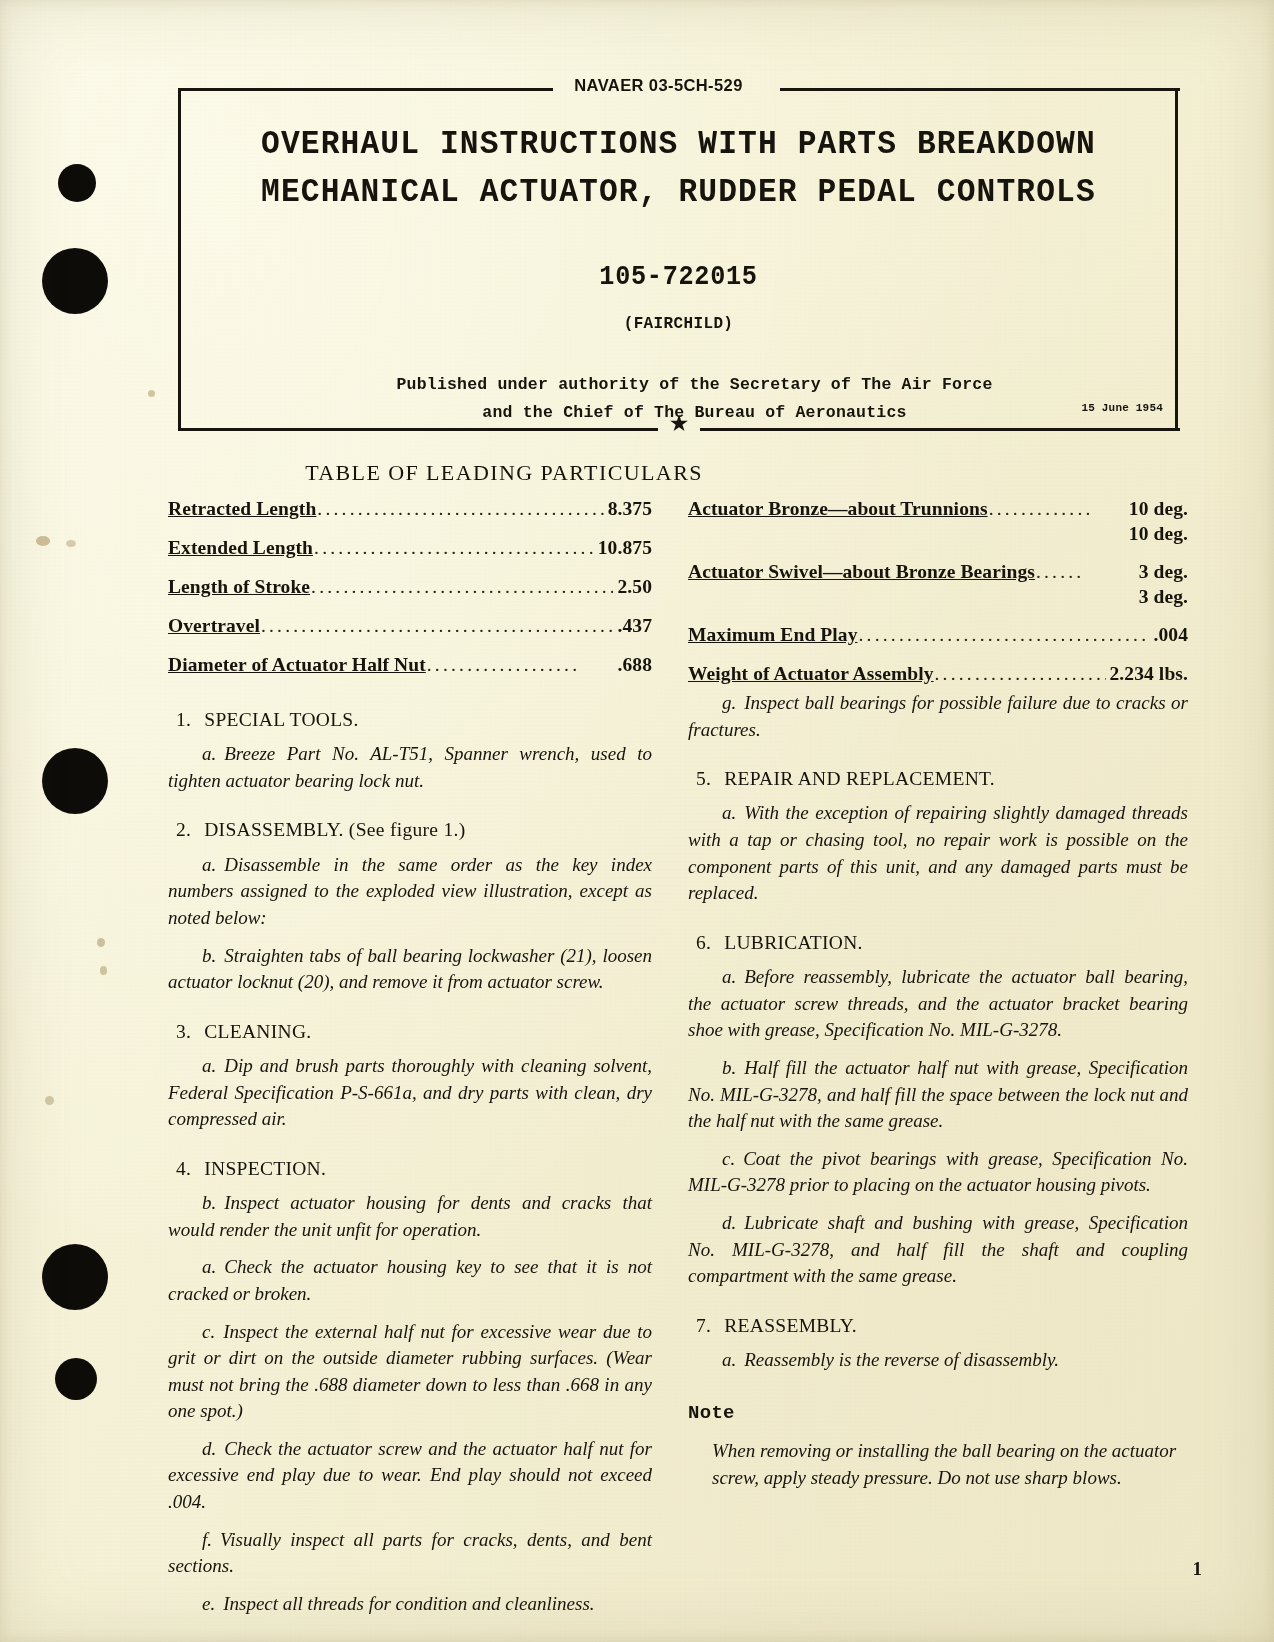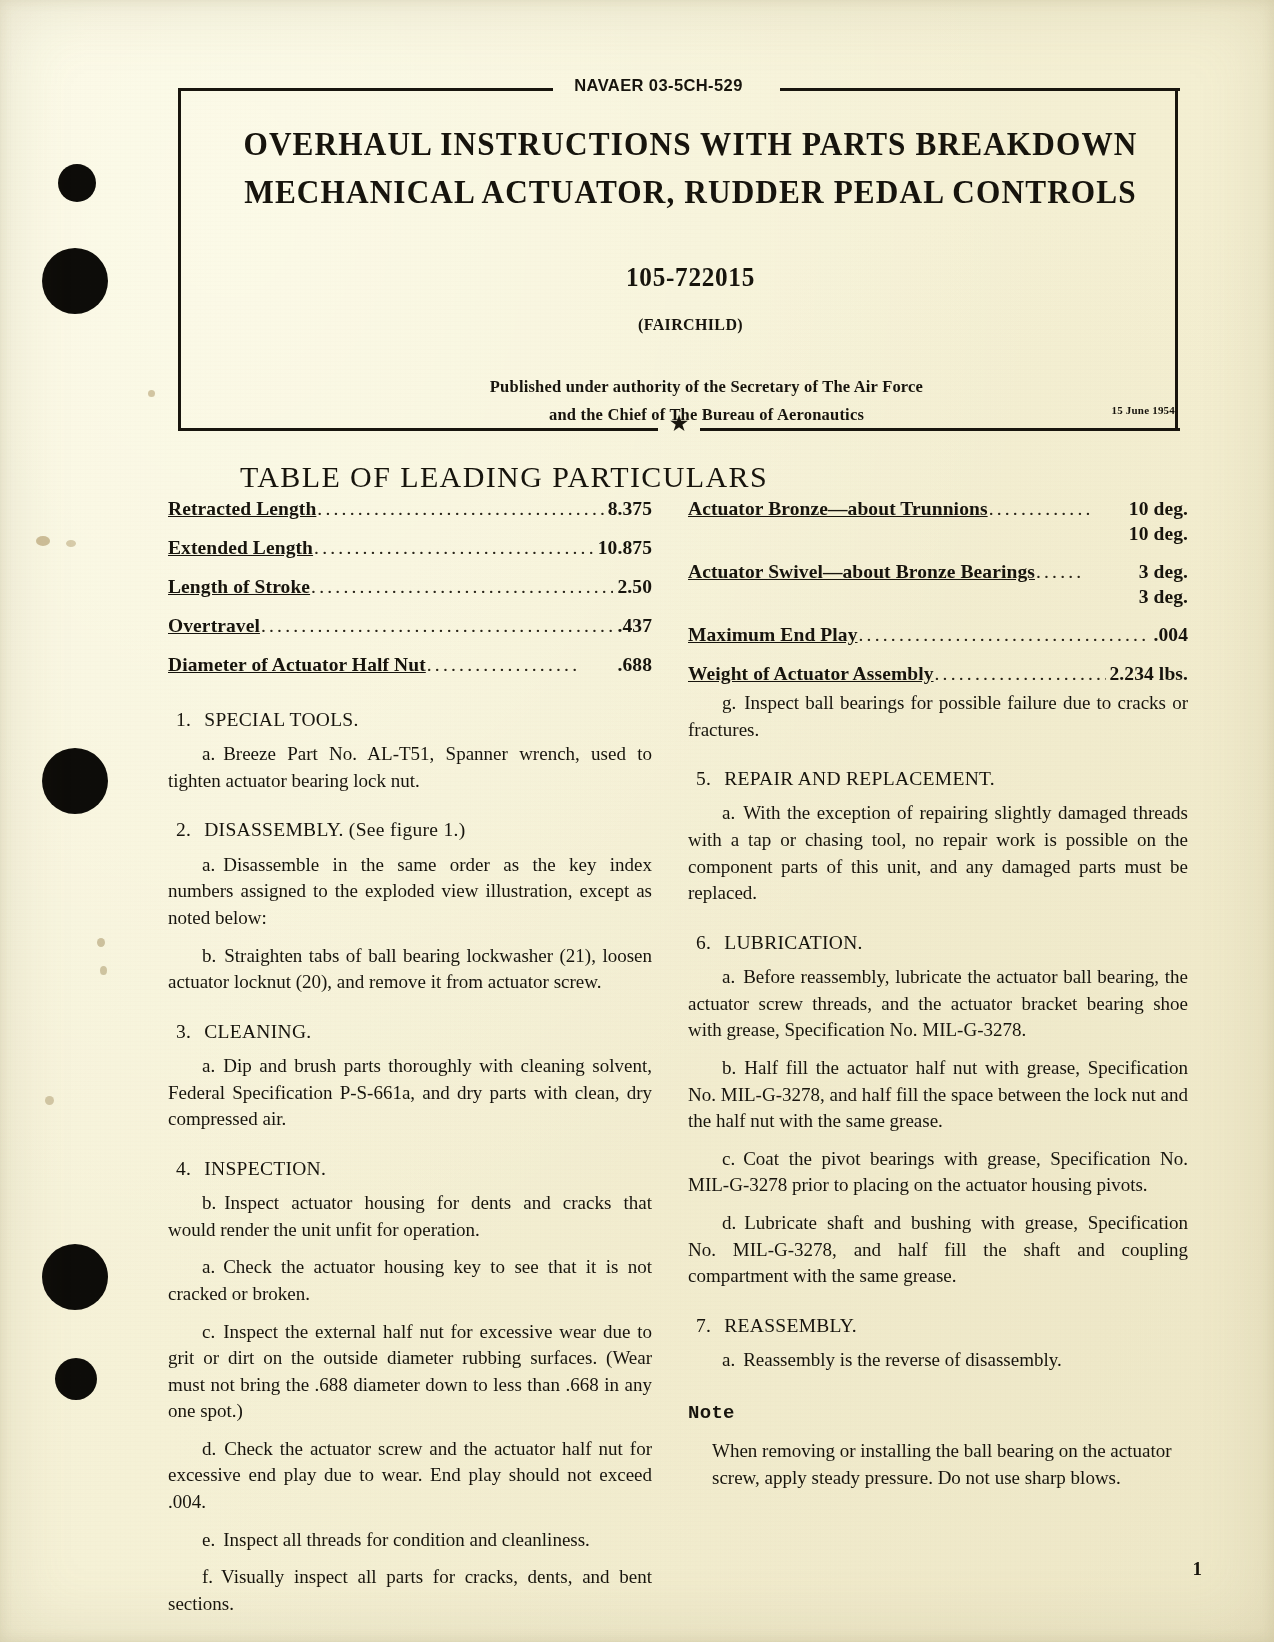--- a/index.html
+++ b/index.html
@@ -86,25 +86,25 @@
     top: 88px;
     width: 1000px;
     height: 340px;
     border-left: 3px solid #18150e;
     border-right: 3px solid #18150e;
     box-sizing: border-box;
   }
 
   .title-block {
     position: absolute;
-    left: 190px;
+    left: 178px;
     top: 120px;
     width: 1001px;
     text-align: center;
-    font-family: Liberation Serif, serif;
+    font-family: Liberation Mono, monospace;
   }
   .title-line {
     font-weight: bold;
     font-size: 34px;
     letter-spacing: 1.2px;
     line-height: 1.42;
     transform: scaleX(0.92);
     transform-origin: center;
     white-space: nowrap;
   }
@@ -171,21 +171,21 @@
     color: #18150e;
   }
 
   
   .tlp-title {
     position: absolute;
     left: 0;
     top: 460px;
     width: 1008px;
     text-align: center;
-    font-size: 30px;
+    font-size: 22px;
     letter-spacing: 1.4px;
     font-family: "Liberation Serif", "DejaVu Serif", serif;
   }
 
   .tlp {
     position: absolute;
     top: 498px;
     font-size: 19.5px;
     font-weight: bold;
     letter-spacing: .1px;
@@ -238,20 +238,21 @@
     text-align: left;
     text-indent: 8px;
   }
   .sec-head .num { margin-right: 13px; }
   .sec-head:first-child { margin-top: 16px; }
 
   .para {
     margin: 0 0 11px 0;
     text-indent: 34px;
     hyphens: auto;
+    font-style: italic;
   }
   .para .ltr {
     font-weight: normal;
     margin-right: 8px;
   }
 
   .note-head {
     text-align: left;
     font-family: Liberation Mono, monospace;
     font-weight: bold;
@@ -386,22 +387,22 @@
       <div class="sec-head"><span class="num">2.</span><span>DISASSEMBLY.  (See figure 1.)</span></div>
       <p class="para"><span class="ltr">a.</span><span>Disassemble in the same order as the key index numbers assigned to the exploded view illustration, except as noted below:</span></p>
       <p class="para"><span class="ltr">b.</span><span>Straighten tabs of ball bearing lockwasher (21), loosen actuator locknut (20), and remove it from actuator screw.</span></p>
       <div class="sec-head"><span class="num">3.</span><span>CLEANING.</span></div>
       <p class="para"><span class="ltr">a.</span><span>Dip and brush parts thoroughly with cleaning solvent, Federal Specification P-S-661a, and dry parts with clean, dry compressed air.</span></p>
       <div class="sec-head"><span class="num">4.</span><span>INSPECTION.</span></div>
       <p class="para"><span class="ltr">b.</span><span>Inspect actuator housing for dents and cracks that would render the unit unfit for operation.</span></p>
       <p class="para"><span class="ltr">a.</span><span>Check the actuator housing key to see that it is not cracked or broken.</span></p>
       <p class="para"><span class="ltr">c.</span><span>Inspect the external half nut for excessive wear due to grit or dirt on the outside diameter rubbing surfaces.  (Wear must not bring the .688 diameter down to less than .668 in any one spot.)</span></p>
       <p class="para"><span class="ltr">d.</span><span>Check the actuator screw and the actuator half nut for excessive end play due to wear.  End play should not exceed .004.</span></p>
+      <p class="para"><span class="ltr">f.</span><span>Visually inspect all parts for cracks, dents, and bent sections.</span></p>
       <p class="para"><span class="ltr">e.</span><span>Inspect all threads for condition and cleanliness.</span></p>
-      <p class="para"><span class="ltr">f.</span><span>Visually inspect all parts for cracks, dents, and bent sections.</span></p>
     </div>
   <div class="col right" id="col-right">
       <p class="para"><span class="ltr">g.</span><span>Inspect ball bearings for possible failure due to cracks or fractures.</span></p>
       <div class="sec-head"><span class="num">5.</span><span>REPAIR AND REPLACEMENT.</span></div>
       <p class="para"><span class="ltr">a.</span><span>With the exception of repairing slightly damaged threads with a tap or chasing tool, no repair work is possible on the component parts of this unit, and any damaged parts must be replaced.</span></p>
       <div class="sec-head"><span class="num">6.</span><span>LUBRICATION.</span></div>
       <p class="para"><span class="ltr">a.</span><span>Before reassembly, lubricate the actuator ball bearing, the actuator screw threads, and the actuator bracket bearing shoe with grease, Specification No. MIL-G-3278.</span></p>
       <p class="para"><span class="ltr">b.</span><span>Half fill the actuator half nut with grease, Specification No.  MIL-G-3278, and half fill the space between the lock nut and the half nut with the same grease.</span></p>
       <p class="para"><span class="ltr">c.</span><span>Coat the pivot bearings with grease, Specification No. MIL-G-3278 prior to placing on the actuator housing pivots.</span></p>
       <p class="para"><span class="ltr">d.</span><span>Lubricate shaft and bushing with grease, Specification No. MIL-G-3278, and half fill the shaft and coupling compartment with the same grease.</span></p>

